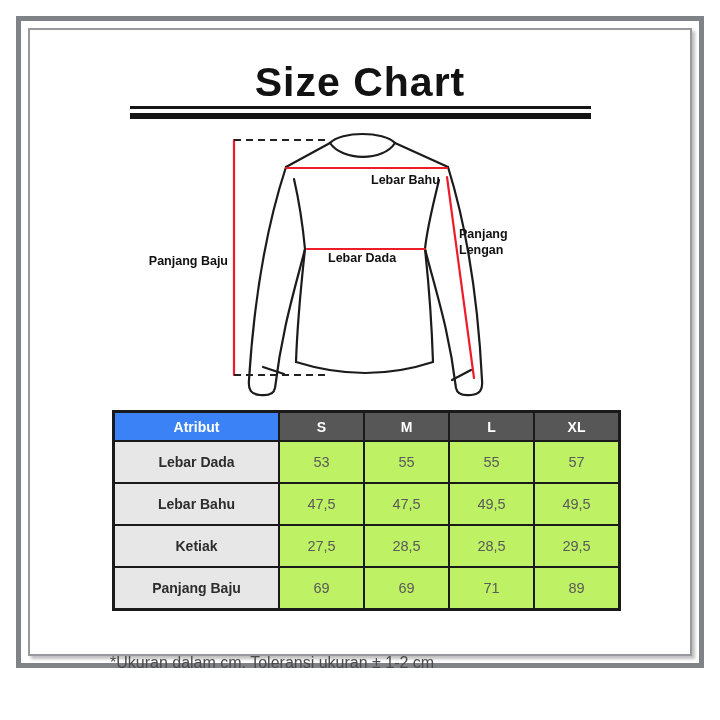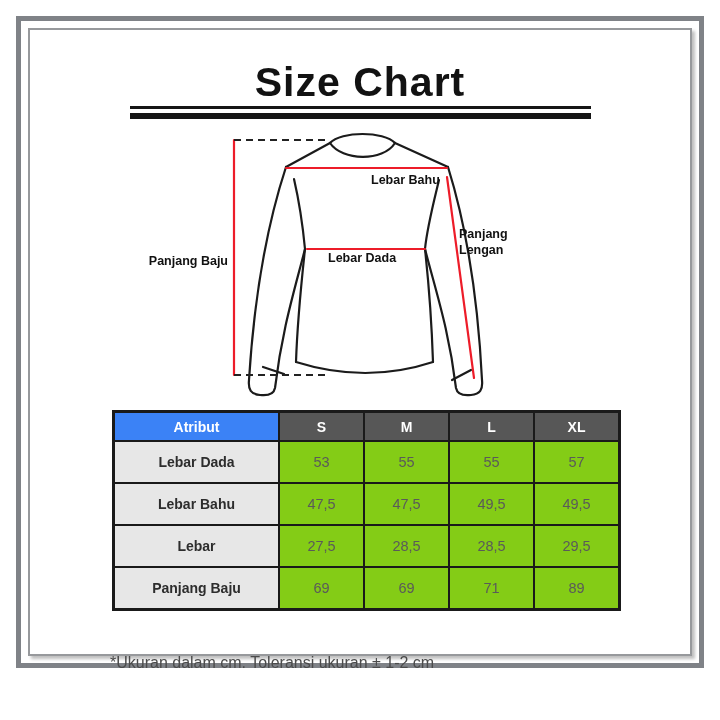--- a/index.html
+++ b/index.html
@@ -39,21 +39,21 @@
     border:3px solid #1a1a1a;
   }
   .size-table th,.size-table td{
     border:2px solid #1a1a1a;text-align:center;vertical-align:middle;padding:0;
   }
   .size-table th{height:27px;color:#ffffff;font-size:14px;font-weight:bold;}
   .size-table th.attr{background:#3b82f6;width:163px;}
   .size-table th.size{background:#575757;width:83px;}
   .size-table td{height:40px;}
   .size-table td.rlabel{background:#e7e7e7;font-weight:bold;font-size:14px;color:#2d2d2d;}
-  .size-table td.val{background:#84cc16;font-size:14.5px;color:#5a5a5a;}
+  .size-table td.val{background:#bef264;font-size:14.5px;color:#5a5a5a;}
   .footnote{
     position:absolute;left:110px;top:654px;font-size:16px;color:#4b4b4b;
   }
 </style>
 </head>
 <body>
 
 <div class="canvas">
 
   <div class="frame-outer"></div>
@@ -118,21 +118,21 @@
         <td class="val">57</td>
       </tr>
       <tr>
         <td class="rlabel">Lebar Bahu</td>
         <td class="val">47,5</td>
         <td class="val">47,5</td>
         <td class="val">49,5</td>
         <td class="val">49,5</td>
       </tr>
       <tr>
-        <td class="rlabel">Lebar</td>
+        <td class="rlabel">Ketiak</td>
         <td class="val">27,5</td>
         <td class="val">28,5</td>
         <td class="val">28,5</td>
         <td class="val">29,5</td>
       </tr>
       <tr>
         <td class="rlabel">Panjang Baju</td>
         <td class="val">69</td>
         <td class="val">69</td>
         <td class="val">71</td>

